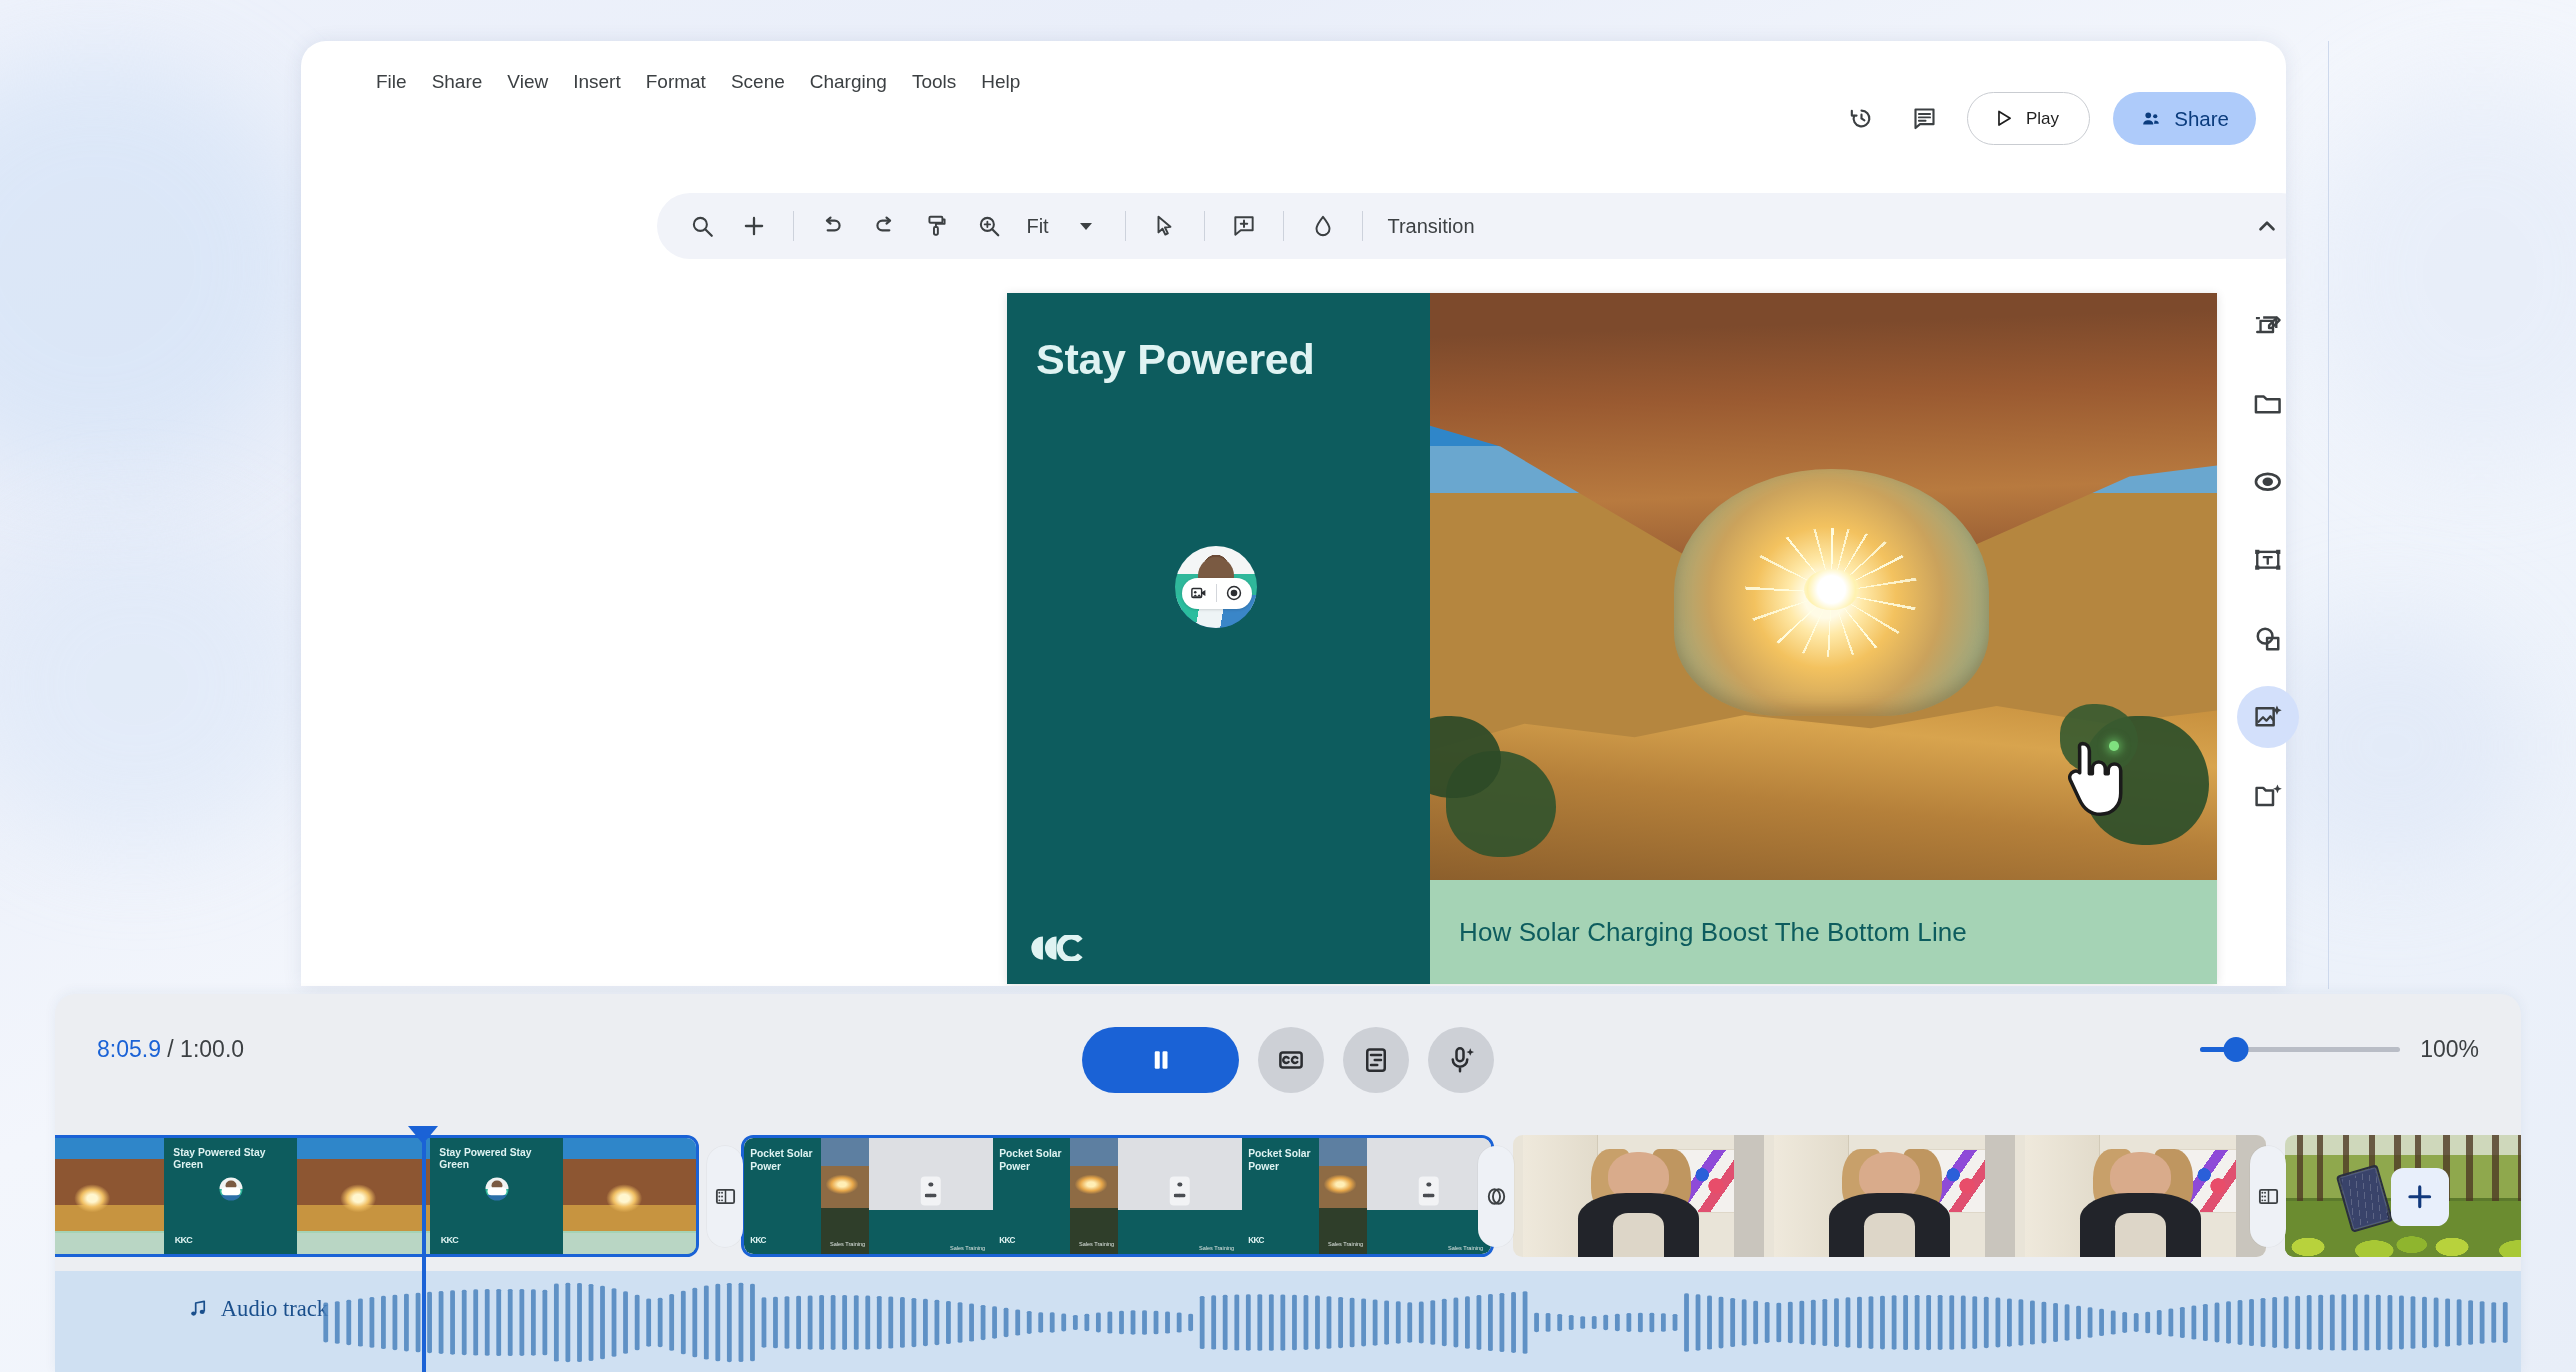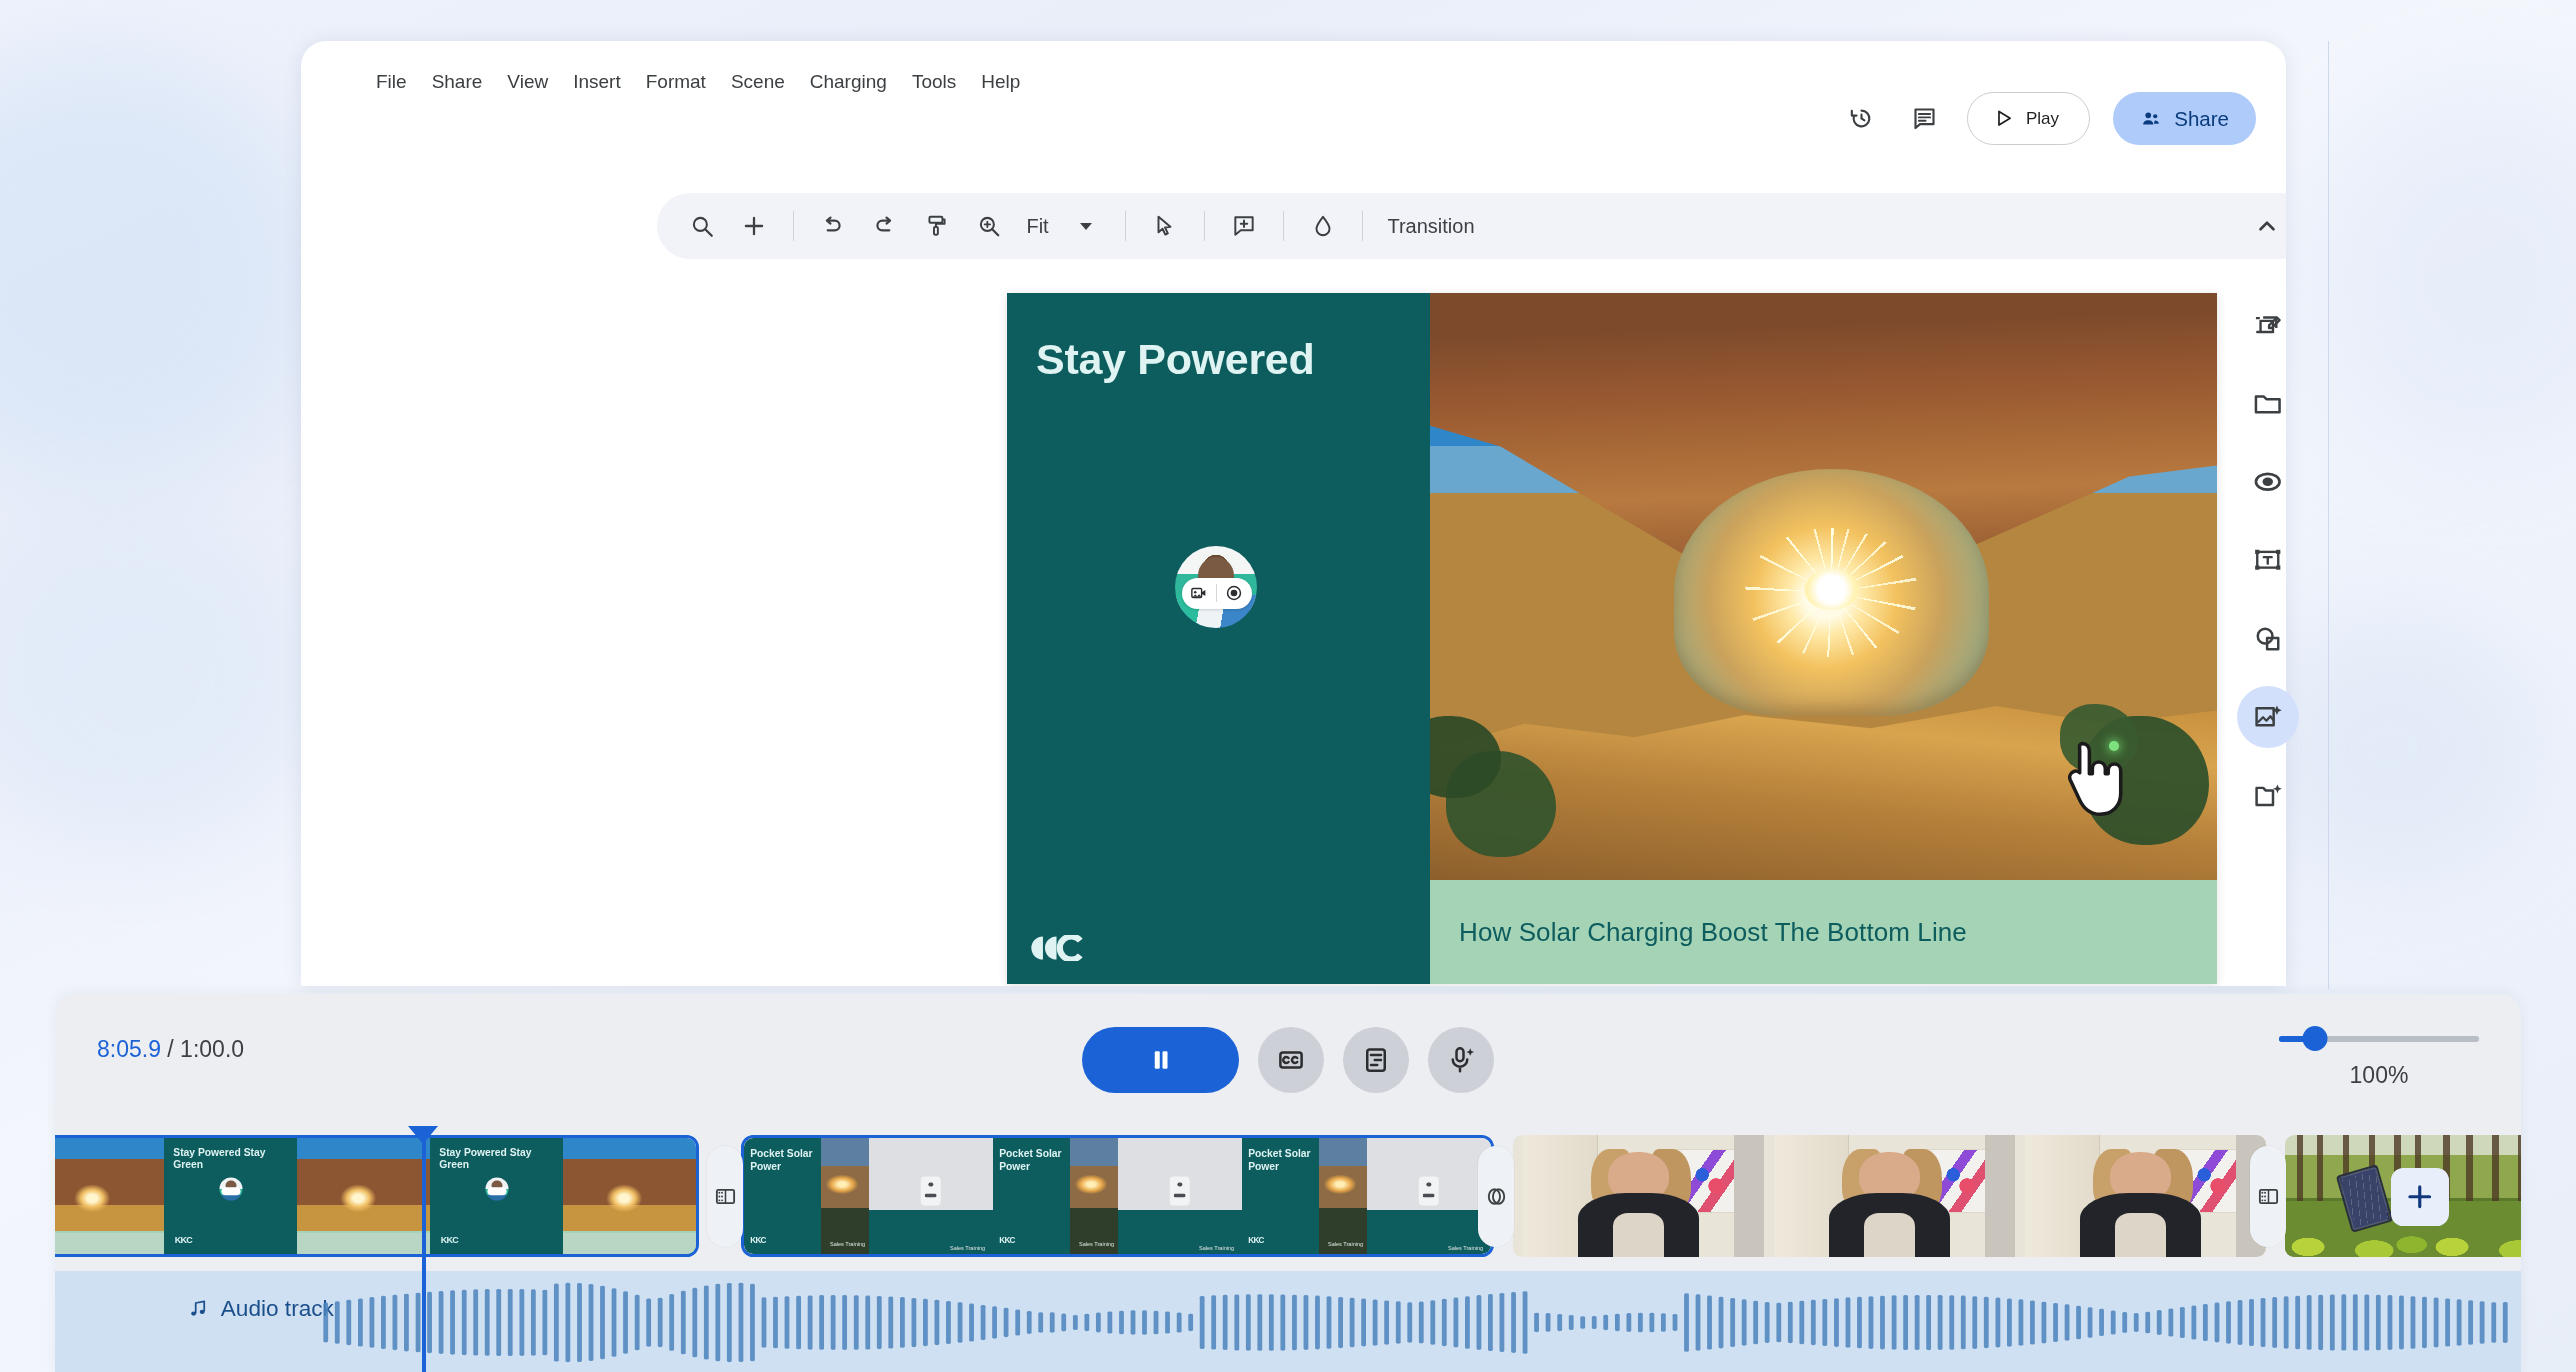--- a/index.html
+++ b/index.html
@@ -202,21 +202,21 @@
     box-shadow:0 -1.4px 12.3px rgba(40,60,110,.06);
     overflow:hidden;
   }
   .tl-bar { position:relative; height:134px; }
   .tl-time { position:absolute; left:42px; top:42px; font-size:23px; white-space:nowrap; }
   .tl-time .cur { color:#1a62d6; }
   .tl-time .tot { color:#3c4043; }
   .tl-center { position:absolute; left:50%; top:33px; transform:translateX(-50%); display:flex; align-items:center; gap:19px; }
   .pause-btn { width:157px; height:66px; border-radius:33px; background:#1a62d6; display:flex;align-items:center;justify-content:center; cursor:pointer; }
   .round-btn { width:66px;height:66px;border-radius:33px; background:#cdd0d6; display:flex;align-items:center;justify-content:center; cursor:pointer; }
-  .tl-zoom { position:absolute; right:42px; top:42px; display:flex; align-items:center; gap:20.5px;flex-direction:column; }
+  .tl-zoom { position:absolute; right:42px; top:42px; display:flex; align-items:center; gap:20.5px; }
   .zoom-track { position:relative; width:200px; height:5.5px; border-radius:2.7px; background:#b9bdc6; cursor:pointer; }
   .zoom-fill { position:absolute; left:0; top:0; height:5.5px; width:18%; border-radius:2.7px; background:#1a62d6; }
   .zoom-thumb { position:absolute; left:18%; top:-9.6px; width:25px;height:25px;border-radius:50%; background:#1a62d6; transform:translateX(-50%); cursor:pointer; }
   .zoom-label { font-size:23px; color:#3c4043; white-space:nowrap; }
 
   
   #strip { position:absolute; left:0; top:134px; width:2466px; height:137px; }
   .clip { position:absolute; top:6.8px; height:122px; border-radius:9.6px; overflow:hidden; }
   .clip.selected { border:3.4px solid #1a62d6; border-radius:12.3px; }
   .frames { display:flex; width:100%; height:100%; }
@@ -302,21 +302,21 @@
   
   #playhead { position:absolute; left:424px; top:1126px; z-index:20; pointer-events:none; }
   #playhead .tri { width:0;height:0;border-style:solid;border-width:18px 15.7px 0 15.7px;
     border-color:#1a62d6 transparent transparent transparent; margin-left:-15.7px;}
   #playhead .line { position:absolute; left:-2.1px; top:15px; width:4.1px; height:245px; background:#1a62d6; }
 
   
   #audio-track {
     position:absolute; left:0; top:277px; width:2466px; height:102px; background:#cfe0f2;
   }
-  .au-label { position:absolute; left:133px; top:25px; display:flex; align-items:center; gap:12.3px; }
+  .au-label { position:absolute; left:133px; top:25px; display:flex; align-items:center; gap:12.3px;font-family:Liberation Serif, serif; }
   .au-label span { font-size:22.6px; color:#1a4f8c; white-space:nowrap; }
   #waveform { position:absolute; left:267px; top:6.8px; width:2191px; height:89px; }
 </style>
 </head>
 <body>
 
 <div id="root">
   <div class="bg-blob blob-a"></div>
   <div class="bg-blob blob-b"></div>
   <div class="bg-blob blob-c"></div>

